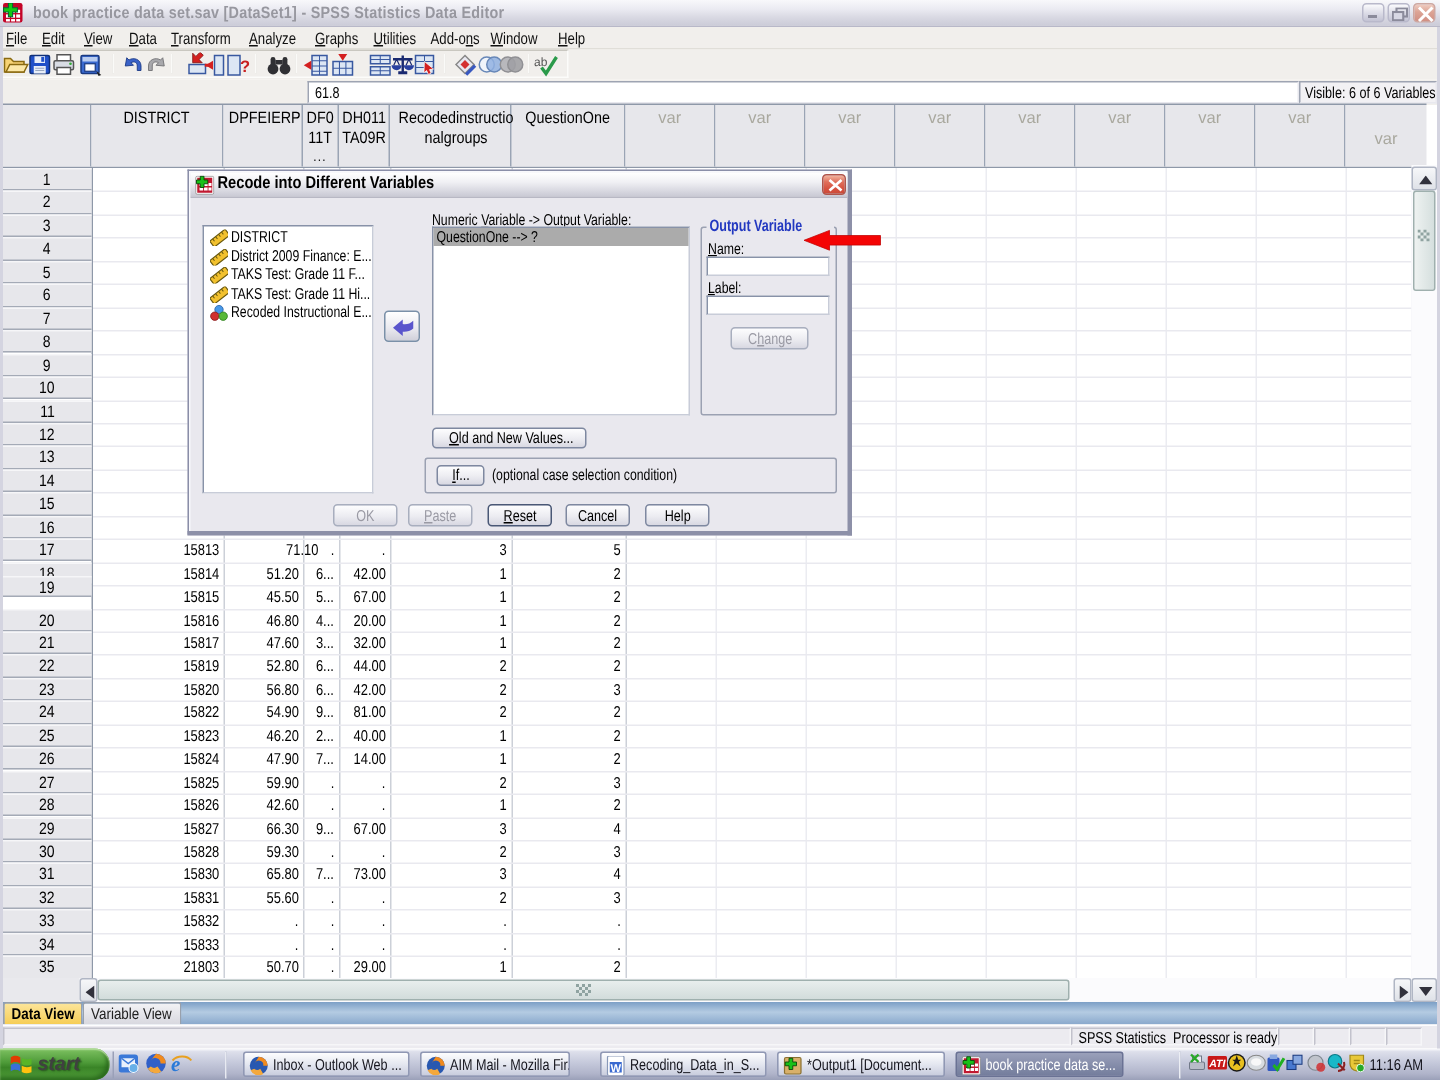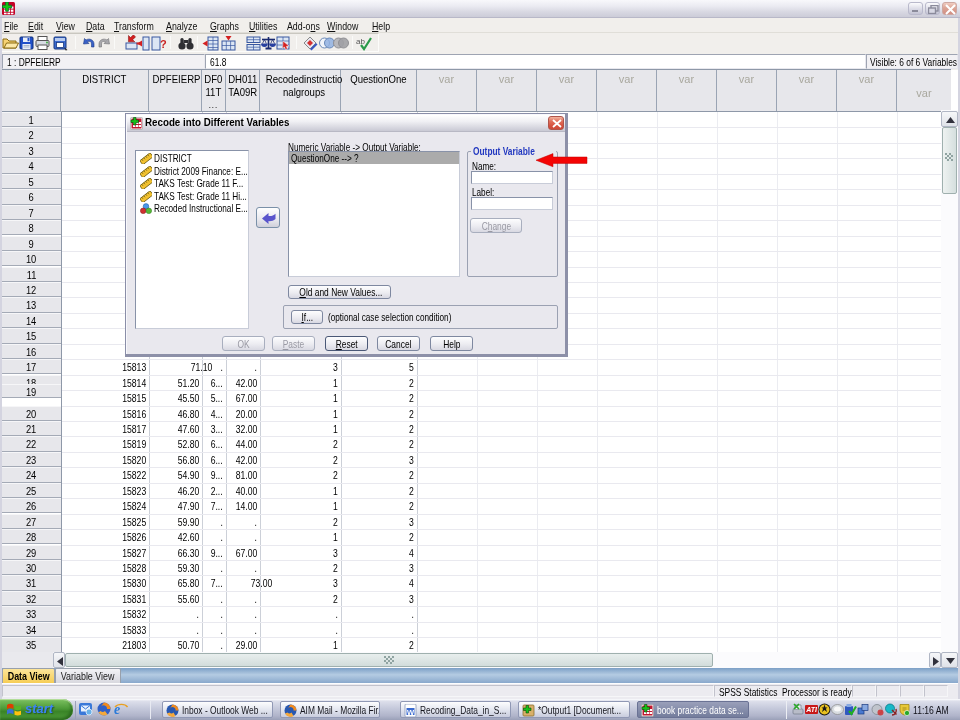--- a/index.html
+++ b/index.html
@@ -41,21 +41,21 @@
 #tabrow{left:0;top:668px;width:960px;height:15px;background:linear-gradient(180deg,#7c9fc6 0%,#b4cbe2 45%,#89a8cc 100%);}
 #tab1{left:2px;top:668px;width:53px;height:15px;background:linear-gradient(180deg,#fce59a,#f6cd55);border:1px solid #98a0ac;border-bottom:none;border-radius:2px 2px 0 0;font-size:10.5px;font-weight:bold;text-align:center;line-height:14px;}
 #tab2{left:55px;top:668px;width:66px;height:15px;background:linear-gradient(180deg,#f2f2f5,#d8d8df);border:1px solid #98a0ac;border-bottom:none;border-radius:2px 2px 0 0;font-size:10.5px;text-align:center;line-height:14px;color:#202020;}
 
 #statusbar{left:0;top:683px;width:960px;height:16px;background:#ecebf0;border-top:1px solid #fdfdfe;}
 .spanel{position:absolute;top:2px;height:12px;border:1px solid #c2c2cc;border-bottom-color:#f6f6f8;border-right-color:#f6f6f8;}
 #sbtext{position:absolute;top:686px;left:719px;font-size:10.5px;color:#000;}
 
 #taskbar{left:0;top:699px;width:960px;height:21px;background:linear-gradient(180deg,#fdfdfe 0%,#dddfeb 10%,#c5c9db 45%,#b0b4ca 80%,#9aa0b8 100%);}
 #startbtn{left:0;top:699px;width:73px;height:21px;background:linear-gradient(180deg,#7ec262 0%,#4d9a38 45%,#3a8427 60%,#52a03c 100%);border-radius:0 10px 10px 0;box-shadow:inset 0 1px 1px #b8e0a0, inset -2px -2px 3px #2a6a1c;}
-#starttxt{left:25px;top:700.5px;font-size:13px;font-weight:bold;font-style:italic;color:#3b82f6;text-shadow:1px 1px 1px #2a5c20;}
+#starttxt{left:25px;top:700.5px;font-size:13px;font-weight:bold;font-style:italic;color:#404040;text-shadow:1px 1px 1px #2a5c20;}
 .tbtn{position:absolute;top:701px;height:17px;background:linear-gradient(180deg,#fdfdfe,#e4e7f0 50%,#c8ccdd);border:1px solid #9098b4;border-radius:2px;font-size:10.5px;color:#15151d;line-height:15px;white-space:nowrap;overflow:hidden;}
 .tbtn .ti{position:absolute;left:3px;top:2px;}
 .tbtn .tt{position:absolute;left:19px;top:1px;transform:scaleX(0.8);transform-origin:0 50%;white-space:nowrap;}
 #tbtn5{background:linear-gradient(180deg,#9aa0ba,#828aa8 60%,#747d9c);color:#fff;border-color:#6a7294;}
 #clock{position:absolute;top:703.5px;left:913px;font-size:10.5px;color:#101018;}
 
 #dialog{left:125px;top:113px;width:443px;height:244px;background:#e9e8ee;border:1px solid #8a8ea8;border-right:3px solid #8d90a8;border-bottom:3px solid #8d90a8;box-shadow:inset 1px 1px 0 #f8f8fc;}
 #dlg-title{position:absolute;left:1px;top:1px;width:438px;height:17px;background:linear-gradient(180deg,#ffffff 0%,#f0f0f4 40%,#c9c9d4 100%);border-bottom:1px solid #b8b8c4;}
 #dlg-title-text{position:absolute;left:19px;top:2px;font-size:11.5px;font-weight:bold;color:#000;}
 #dlg-close{position:absolute;left:422px;top:2px;width:16px;height:14px;border-radius:3px;background:linear-gradient(180deg,#f3b5a0 0%,#e0705c 35%,#d6503e 75%,#cc4b3a 100%);border:1px solid #b0544a;}
@@ -76,20 +76,21 @@
       <rect x="5.4" y="4.5" width="2.6" height="2.2" fill="#fff"></rect>
       <rect x="8.8" y="4.5" width="2.6" height="2.2" fill="#fff"></rect>
 <rect x="2" y="7.6" width="2.6" height="2.2" fill="#fff"></rect>
       <rect x="5.4" y="7.6" width="2.6" height="2.2" fill="#fff"></rect>
       <rect x="8.8" y="7.6" width="2.6" height="2.2" fill="#fff"></rect>
 <rect x="2" y="10.7" width="2.6" height="1.6" fill="#fff"></rect>
       <rect x="5.4" y="10.7" width="2.6" height="1.6" fill="#fff"></rect>
       <rect x="8.8" y="10.7" width="2.6" height="1.6" fill="#fff"></rect>
 <path d="M3.6 0 L6.4 0 L6.4 3.2 L9.6 3.2 L9.6 6 L6.4 6 L6.4 9.2 L3.6 9.2 L3.6 6 L0.4 6 L0.4 3.2 L3.6 3.2 Z" fill="#12c912" stroke="#063" stroke-width="0.7"></path>
 </svg>
+<div class="abs" id="title-text"><span class="cx9">book practice data set.sav [DataSet1] - SPSS Statistics Data Editor</span></div>
 <div class="abs capbtn" style="left:908px">
       <span style="position:absolute;left:3px;bottom:2px;width:6px;height:2px;background:#8b8b9b"></span>
     </div>
 <div class="abs capbtn" style="left:925px">
       <svg style="position:absolute;left:2px;top:2px" width="11" height="9">
 <rect x="3" y="0.5" width="7" height="5.5" fill="none" stroke="#8b8b9b" stroke-width="1.4"></rect>
 <rect x="0.5" y="3" width="7" height="5.5" fill="#d8d8e4" stroke="#8b8b9b" stroke-width="1.4"></rect>
       </svg>
     </div>
 <div class="abs capbtn" id="btn-close" style="left:942px">
@@ -206,23 +207,20 @@
       <text x="0" y="9" font-size="8" fill="#555" font-family="Liberation Sans">ab</text>
       <path d="M5 10 L8 14 L15 3" stroke="#2a9a4a" stroke-width="2.2" fill="none"></path>
     </svg>
 <div class="abs" style="left:75px;top:36px;width:1px;height:13px;background:#d5d3cc;border-right:1px solid #fafaf8"></div>
 <div class="abs" style="left:114px;top:36px;width:1px;height:13px;background:#d5d3cc;border-right:1px solid #fafaf8"></div>
 <div class="abs" style="left:170px;top:36px;width:1px;height:13px;background:#d5d3cc;border-right:1px solid #fafaf8"></div>
 <div class="abs" style="left:197px;top:36px;width:1px;height:13px;background:#d5d3cc;border-right:1px solid #fafaf8"></div>
 <div class="abs" style="left:296px;top:36px;width:1px;height:13px;background:#d5d3cc;border-right:1px solid #fafaf8"></div>
 <div class="abs" style="left:352px;top:36px;width:1px;height:13px;background:#d5d3cc;border-right:1px solid #fafaf8"></div>
 <div class="abs" id="cellref"></div>
-<div class="crbox" style="left:2px;top:54px;width:203px;background:#f2f1f4;">
-      <span class="cx" style="position:absolute;left:4px;top:1px">1 : DPFEIERP</span>
-    </div>
 <div class="crbox" style="left:205px;top:54px;width:661px;background:#fff;">
       <span class="cx" style="position:absolute;left:4px;top:1px">61.8</span>
     </div>
 <div class="crbox" style="left:866px;top:54px;width:92px;background:#f2f1f4;font-size:10.5px;">
       <span class="cx" style="position:absolute;left:3px;top:1px;">Visible: 6 of 6 Variables</span>
     </div>
 <div class="abs" id="grid">
 <div class="abs" id="hdrline-top"></div>
       <div class="abs" id="hdrline-bot"></div>
 <div class="hcell" style="left:2px;width:59px"><span class="cxc" style="transform:scaleX(0.87)"></span></div>
@@ -408,21 +406,21 @@
 <div class="cellv" style="left:357px;top:546.5px;width:57px"><span>4</span></div>
 <div class="cellv" style="left:89px;top:561.9px;width:57px"><span>15828</span></div>
 <div class="cellv" style="left:142px;top:561.9px;width:57px"><span>59.30</span></div>
 <div class="cellv" style="left:166px;top:561.9px;width:57px"><span>.</span></div>
 <div class="cellv" style="left:200px;top:561.9px;width:57px"><span>.</span></div>
 <div class="cellv" style="left:281px;top:561.9px;width:57px"><span>2</span></div>
 <div class="cellv" style="left:357px;top:561.9px;width:57px"><span>3</span></div>
 <div class="cellv" style="left:89px;top:577.4px;width:57px"><span>15830</span></div>
 <div class="cellv" style="left:142px;top:577.4px;width:57px"><span>65.80</span></div>
 <div class="cellv" style="left:166px;top:577.4px;width:57px"><span>7...</span></div>
-<div class="cellv" style="left:215px;top:577.4px;width:57px"><span>73.00</span></div>
+<div class="cellv" style="left:200px;top:577.4px;width:57px"><span>73.00</span></div>
 <div class="cellv" style="left:281px;top:577.4px;width:57px"><span>3</span></div>
 <div class="cellv" style="left:357px;top:577.4px;width:57px"><span>4</span></div>
 <div class="cellv" style="left:89px;top:592.8px;width:57px"><span>15831</span></div>
 <div class="cellv" style="left:142px;top:592.8px;width:57px"><span>55.60</span></div>
 <div class="cellv" style="left:166px;top:592.8px;width:57px"><span>.</span></div>
 <div class="cellv" style="left:200px;top:592.8px;width:57px"><span>.</span></div>
 <div class="cellv" style="left:281px;top:592.8px;width:57px"><span>2</span></div>
 <div class="cellv" style="left:357px;top:592.8px;width:57px"><span>3</span></div>
 <div class="cellv" style="left:89px;top:608.3px;width:57px"><span>15832</span></div>
 <div class="cellv" style="left:142px;top:608.3px;width:57px"><span>.</span></div>
@@ -690,21 +688,21 @@
 <div class="dtext" style="left:162px;top:27px">Numeric <u>V</u>ariable -&gt; Output Variable:</div>
 <div class="lbox" style="left:162px;top:37px;width:172px;height:126px;"></div>
 <div class="abs" style="left:163px;top:38px;width:170px;height:12px;background:#ababab;"></div>
 <div class="dtext" style="left:165px;top:38px">QuestionOne --&gt; ?</div>
 <div class="grp" style="left:341px;top:37px;width:91px;height:126px;"></div>
 <div class="abs" style="left:345px;top:31px;background:#e9e8ee;padding:0 2px;font-size:11px;font-weight:bold;color:#2238c0;"><span class="cx" style="transform:scaleX(0.76)">Output Variable</span></div>
 <div class="dtext" style="left:346px;top:46px;"><u>N</u>ame:</div>
 <div class="inp" style="left:345px;top:57px;width:82px;"></div>
 <div class="dtext" style="left:346px;top:72px;"><u>L</u>abel:</div>
 <div class="inp" style="left:345px;top:83px;width:82px;"></div>
-<div class="dbtn dis" style="left:344px;top:104px;width:52px;height:15px;line-height:14px;"><span>C<u>h</u>ange</span></div>
+<div class="dbtn dis" style="left:361px;top:104px;width:52px;height:15px;line-height:14px;"><span>C<u>h</u>ange</span></div>
 <div class="dbtn" style="left:162px;top:171px;width:103px;height:14px;line-height:13px;"><span><u>O</u>ld and New Values...</span></div>
 <div class="grp" style="left:157px;top:191px;width:275px;height:24px;"></div>
 <div class="dbtn" style="left:165px;top:196px;width:32px;height:14px;line-height:13px;"><span><u>I</u>f...</span></div>
 <div class="dtext" style="left:202px;top:197px;">(optional case selection condition)</div>
 <div class="dbtn dis" style="left:96px;top:222px;width:43px;height:15px;line-height:14px;"><span>OK</span></div>
 <div class="dbtn dis" style="left:146px;top:222px;width:43px;height:15px;line-height:14px;"><span><u>P</u>aste</span></div>
 <div class="dbtn" style="left:199px;top:222px;width:43px;height:15px;line-height:14px;border:1.5px solid #4a5876;"><span><u>R</u>eset</span></div>
 <div class="dbtn" style="left:251px;top:222px;width:43px;height:15px;line-height:14px;"><span>Cancel</span></div>
 <div class="dbtn" style="left:304px;top:222px;width:43px;height:15px;line-height:14px;"><span>Help</span></div>
 </div>

